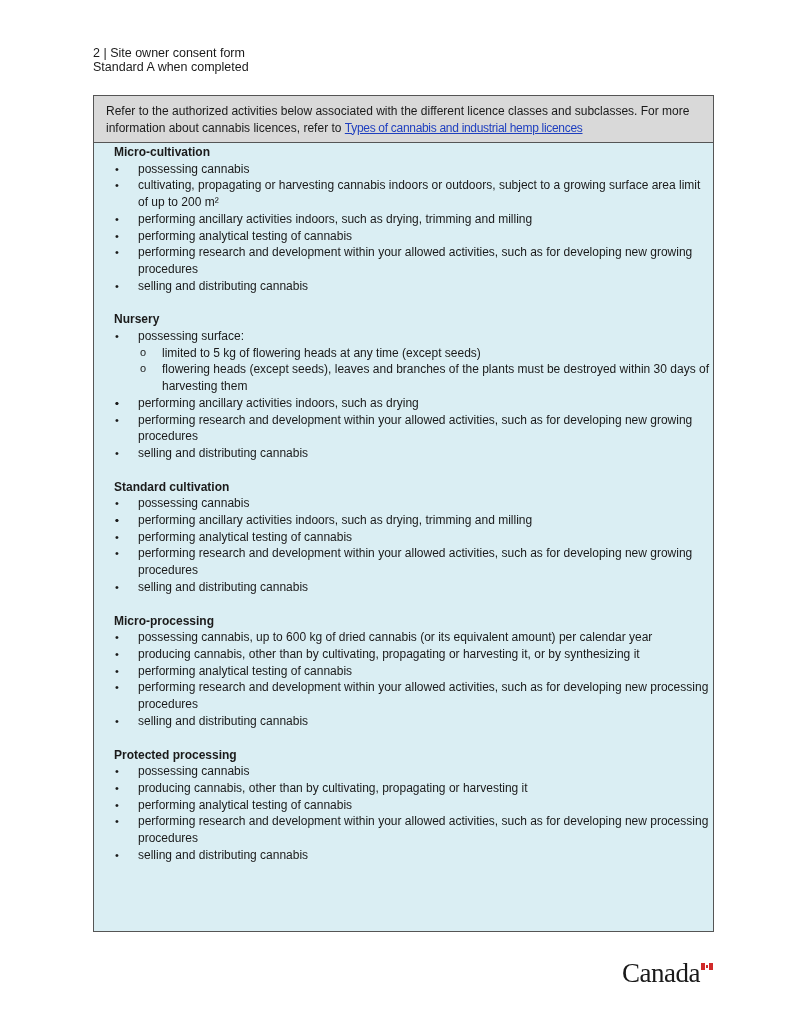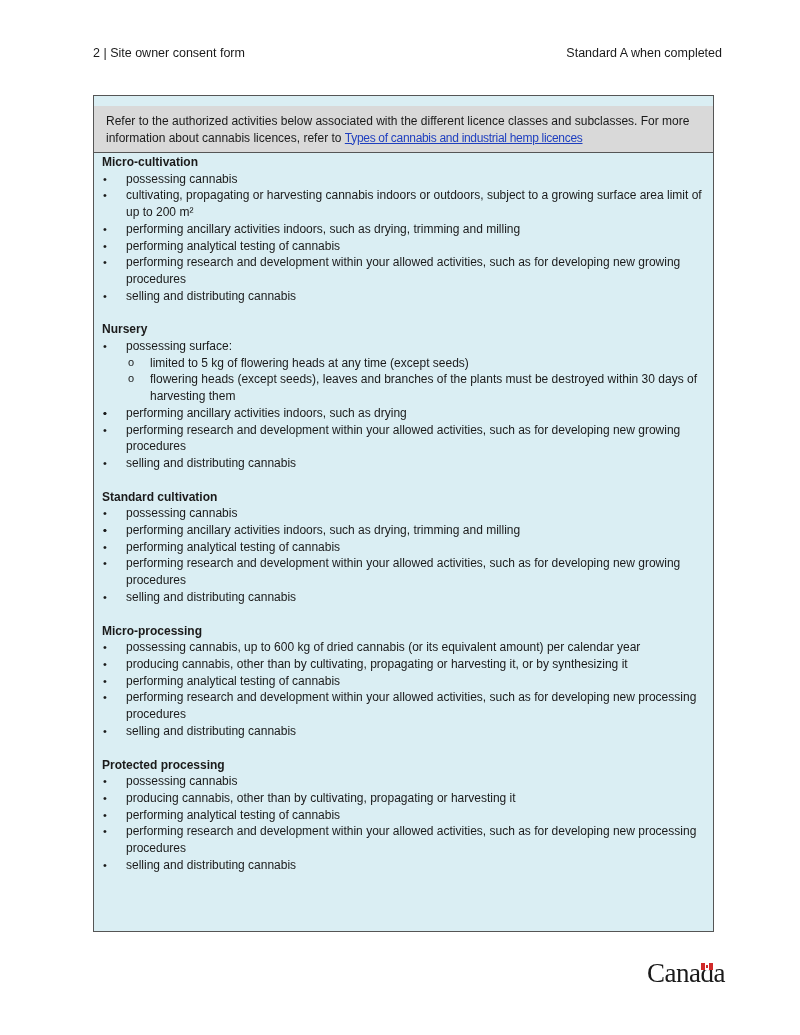--- a/index.html
+++ b/index.html
@@ -1,30 +1,30 @@
 <!DOCTYPE html>
 <html><head>
 <meta charset="utf-8">
 <style>
   html, body { margin:0; padding:0; background:#ffffff; }
   body { width:800px; height:1035px; position:relative; font-family:"Liberation Sans", sans-serif; color:#1a1a1a; overflow:hidden; }
-  .page-header { position:absolute; top:46px; left:93px; right:78px; display:flex; justify-content:space-between; font-size:12.5px; }
+  .page-header { position:absolute; top:46px; left:93px; right:78px; display:flex; justify-content:center; font-size:12.5px;flex-direction:column; }
   .box { position:absolute; left:93px; top:95px; width:621px; height:837px; border:1.5px solid #555; background:#daeef3; box-sizing:border-box; }
-  .box-head { background:#d9d9d9; border-bottom:1.5px solid #555; padding:7px 12px 6px 12px; font-size:12px; line-height:16.5px; height:47px; box-sizing:border-box;margin-top:10px; }
+  .box-head { background:#d9d9d9; border-bottom:1.5px solid #555; padding:7px 12px 6px 12px; font-size:12px; line-height:16.5px; height:47px; box-sizing:border-box; }
   .box-head a { color:#1f3fbf; text-decoration:underline; letter-spacing:-0.3px; }
-  .box-body { padding:1px 0 0 8px; font-size:12px; line-height:16.7px; }
+  .box-body { padding:1px 0 0 20px; font-size:12px; line-height:16.7px; }
   .section { margin-bottom:17px; }
   .section-title { font-weight:bold; font-size:12px; }
   ul.bul { list-style:none; margin:0; padding:0; }
   ul.bul > li { position:relative; padding-left:24px; padding-right:4px; }
   ul.bul > li .bullet { position:absolute; left:1px; top:0; font-size:11px; }
   ul.sub { list-style:none; margin:0; padding:0; }
   ul.sub > li { position:relative; padding-left:24px; }
   ul.sub > li .bullet { position:absolute; left:2px; top:-1px; font-size:11px; }
-  .logo { position:absolute; left:622px; top:958px; font-family:"Liberation Serif", serif; font-size:27px; color:#1a1a1a; letter-spacing:-0.5px;margin-left:25px; }
+  .logo { position:absolute; left:622px; top:958px; font-family:"Liberation Serif", serif; font-size:27px; color:#1a1a1a; letter-spacing:-0.5px; }
   .flag { position:absolute; left:701px; top:963px; width:12px; height:7px; background:#d12a2a; }
   .flag::after { content:""; position:absolute; left:4px; top:0; width:4px; height:7px; background:#fff; }
   .flag .leaf { position:absolute; left:5px; top:2px; width:2px; height:3px; background:#d12a2a; z-index:2; }
 </style>
 </head>
 <body>
 
 <div class="page-header">
   <span>2 | Site owner consent form</span>
   <span>Standard A when completed</span>

